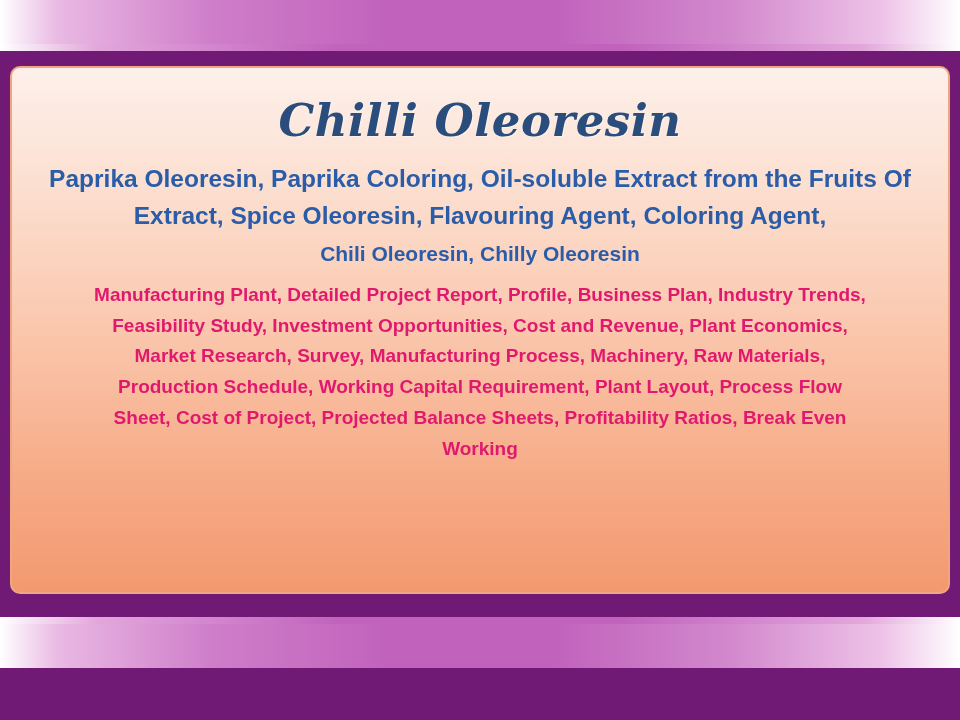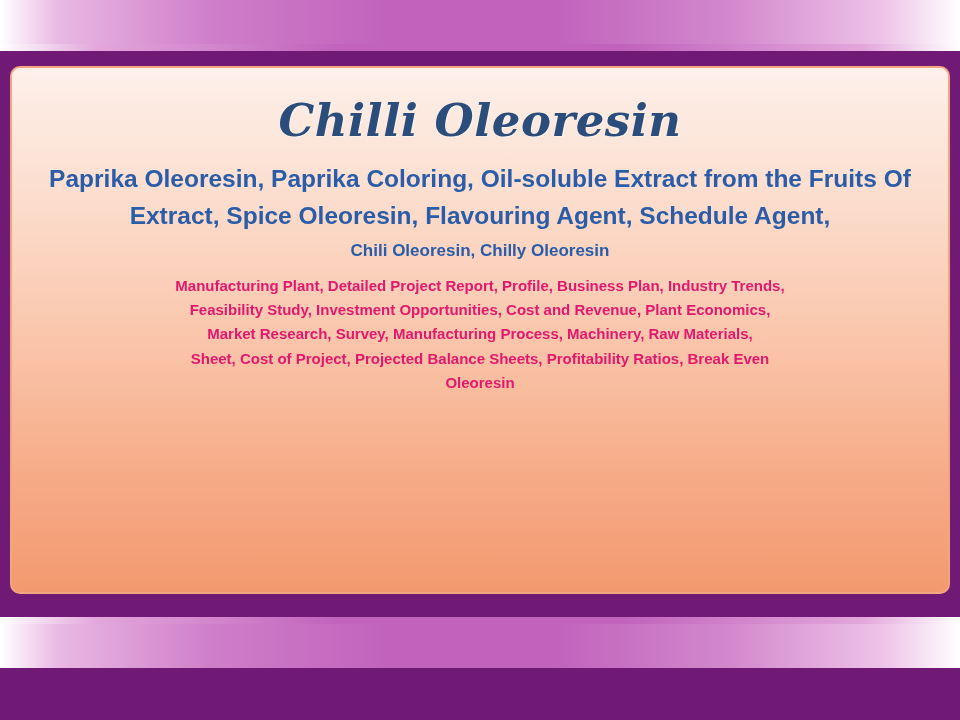--- a/index.html
+++ b/index.html
@@ -100,28 +100,28 @@
     font-weight: bold;
     font-size: 24.5px;
     line-height: 1.52;
     color: #2a5ca8;
     margin: 0 14px 2px 14px;
   }
   .subtitle .line {
     display: block;
   }
   .subtitle .line-last {
-    font-size: 17px;
+    font-size: 21px;
     padding-top: 4px;
   }
 
   .keywords {
     font-family: "Liberation Sans", sans-serif;
     font-weight: bold;
-    font-size: 15px;
+    font-size: 19px;
     line-height: 1.62;
     color: #e0196e;
     margin: 10px 4px 0 4px;
   }
   .keywords .line {
     display: block;
   }
 </style>
 </head>
 <body>
@@ -130,30 +130,31 @@
 
   <div class="band band-top"></div>
   <div class="band-strip strip-top"></div>
 
   <div class="card">
 
     <div class="title">Chilli Oleoresin</div>
 
     <div class="subtitle">
       <span class="line">Paprika Oleoresin, Paprika Coloring, Oil-soluble Extract from the Fruits Of</span>
-      <span class="line">Extract, Spice Oleoresin, Flavouring Agent, Schedule Agent,</span>
+      <span class="line">Extract, Spice Oleoresin, Flavouring Agent, Coloring Agent,</span>
       <span class="line line-last">Chili Oleoresin, Chilly Oleoresin</span>
     </div>
 
     <div class="keywords">
       <span class="line">Manufacturing Plant, Detailed Project Report, Profile, Business Plan, Industry Trends,</span>
       <span class="line">Feasibility Study, Investment Opportunities, Cost and Revenue, Plant Economics,</span>
       <span class="line">Market Research, Survey, Manufacturing Process, Machinery, Raw Materials,</span>
+      <span class="line">Production Schedule, Working Capital Requirement, Plant Layout, Process Flow</span>
       <span class="line">Sheet, Cost of Project, Projected Balance Sheets, Profitability Ratios, Break Even</span>
-      <span class="line">Oleoresin</span>
+      <span class="line">Working</span>
     </div>
 
   </div>
 
   <div class="band-strip strip-bottom"></div>
   <div class="band band-bottom"></div>
 
 </div>
 
 </body></html>

